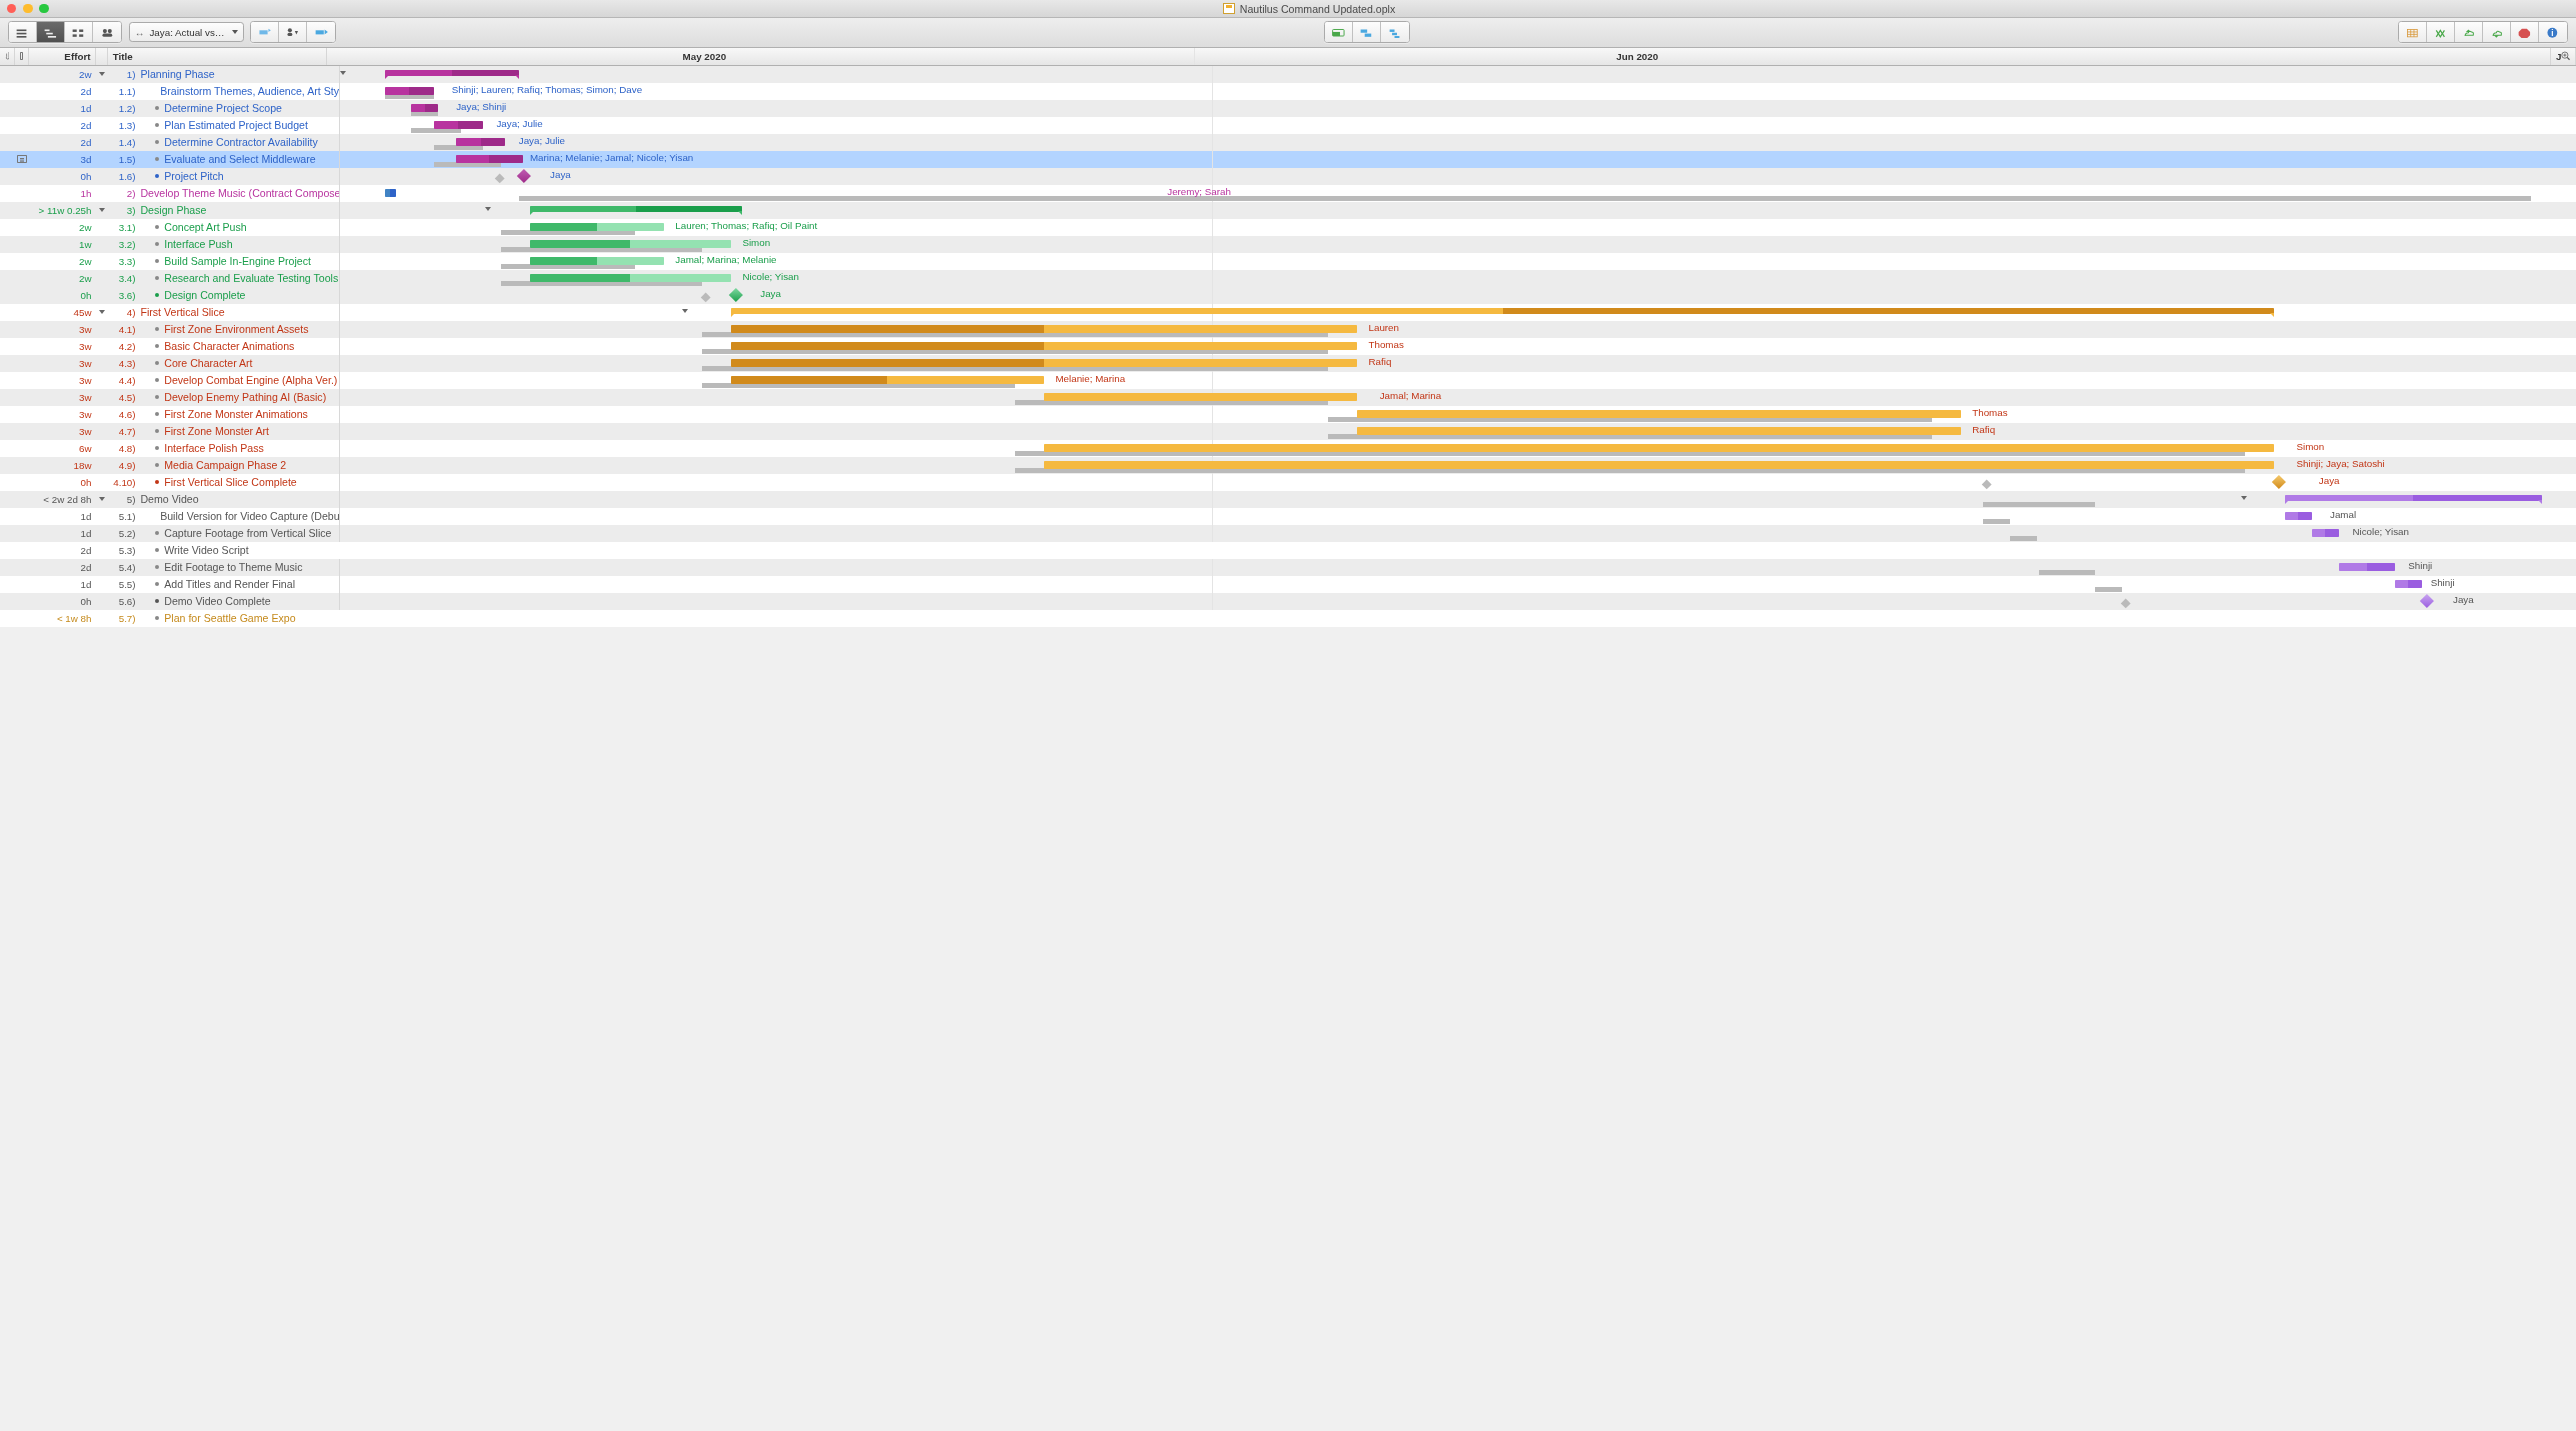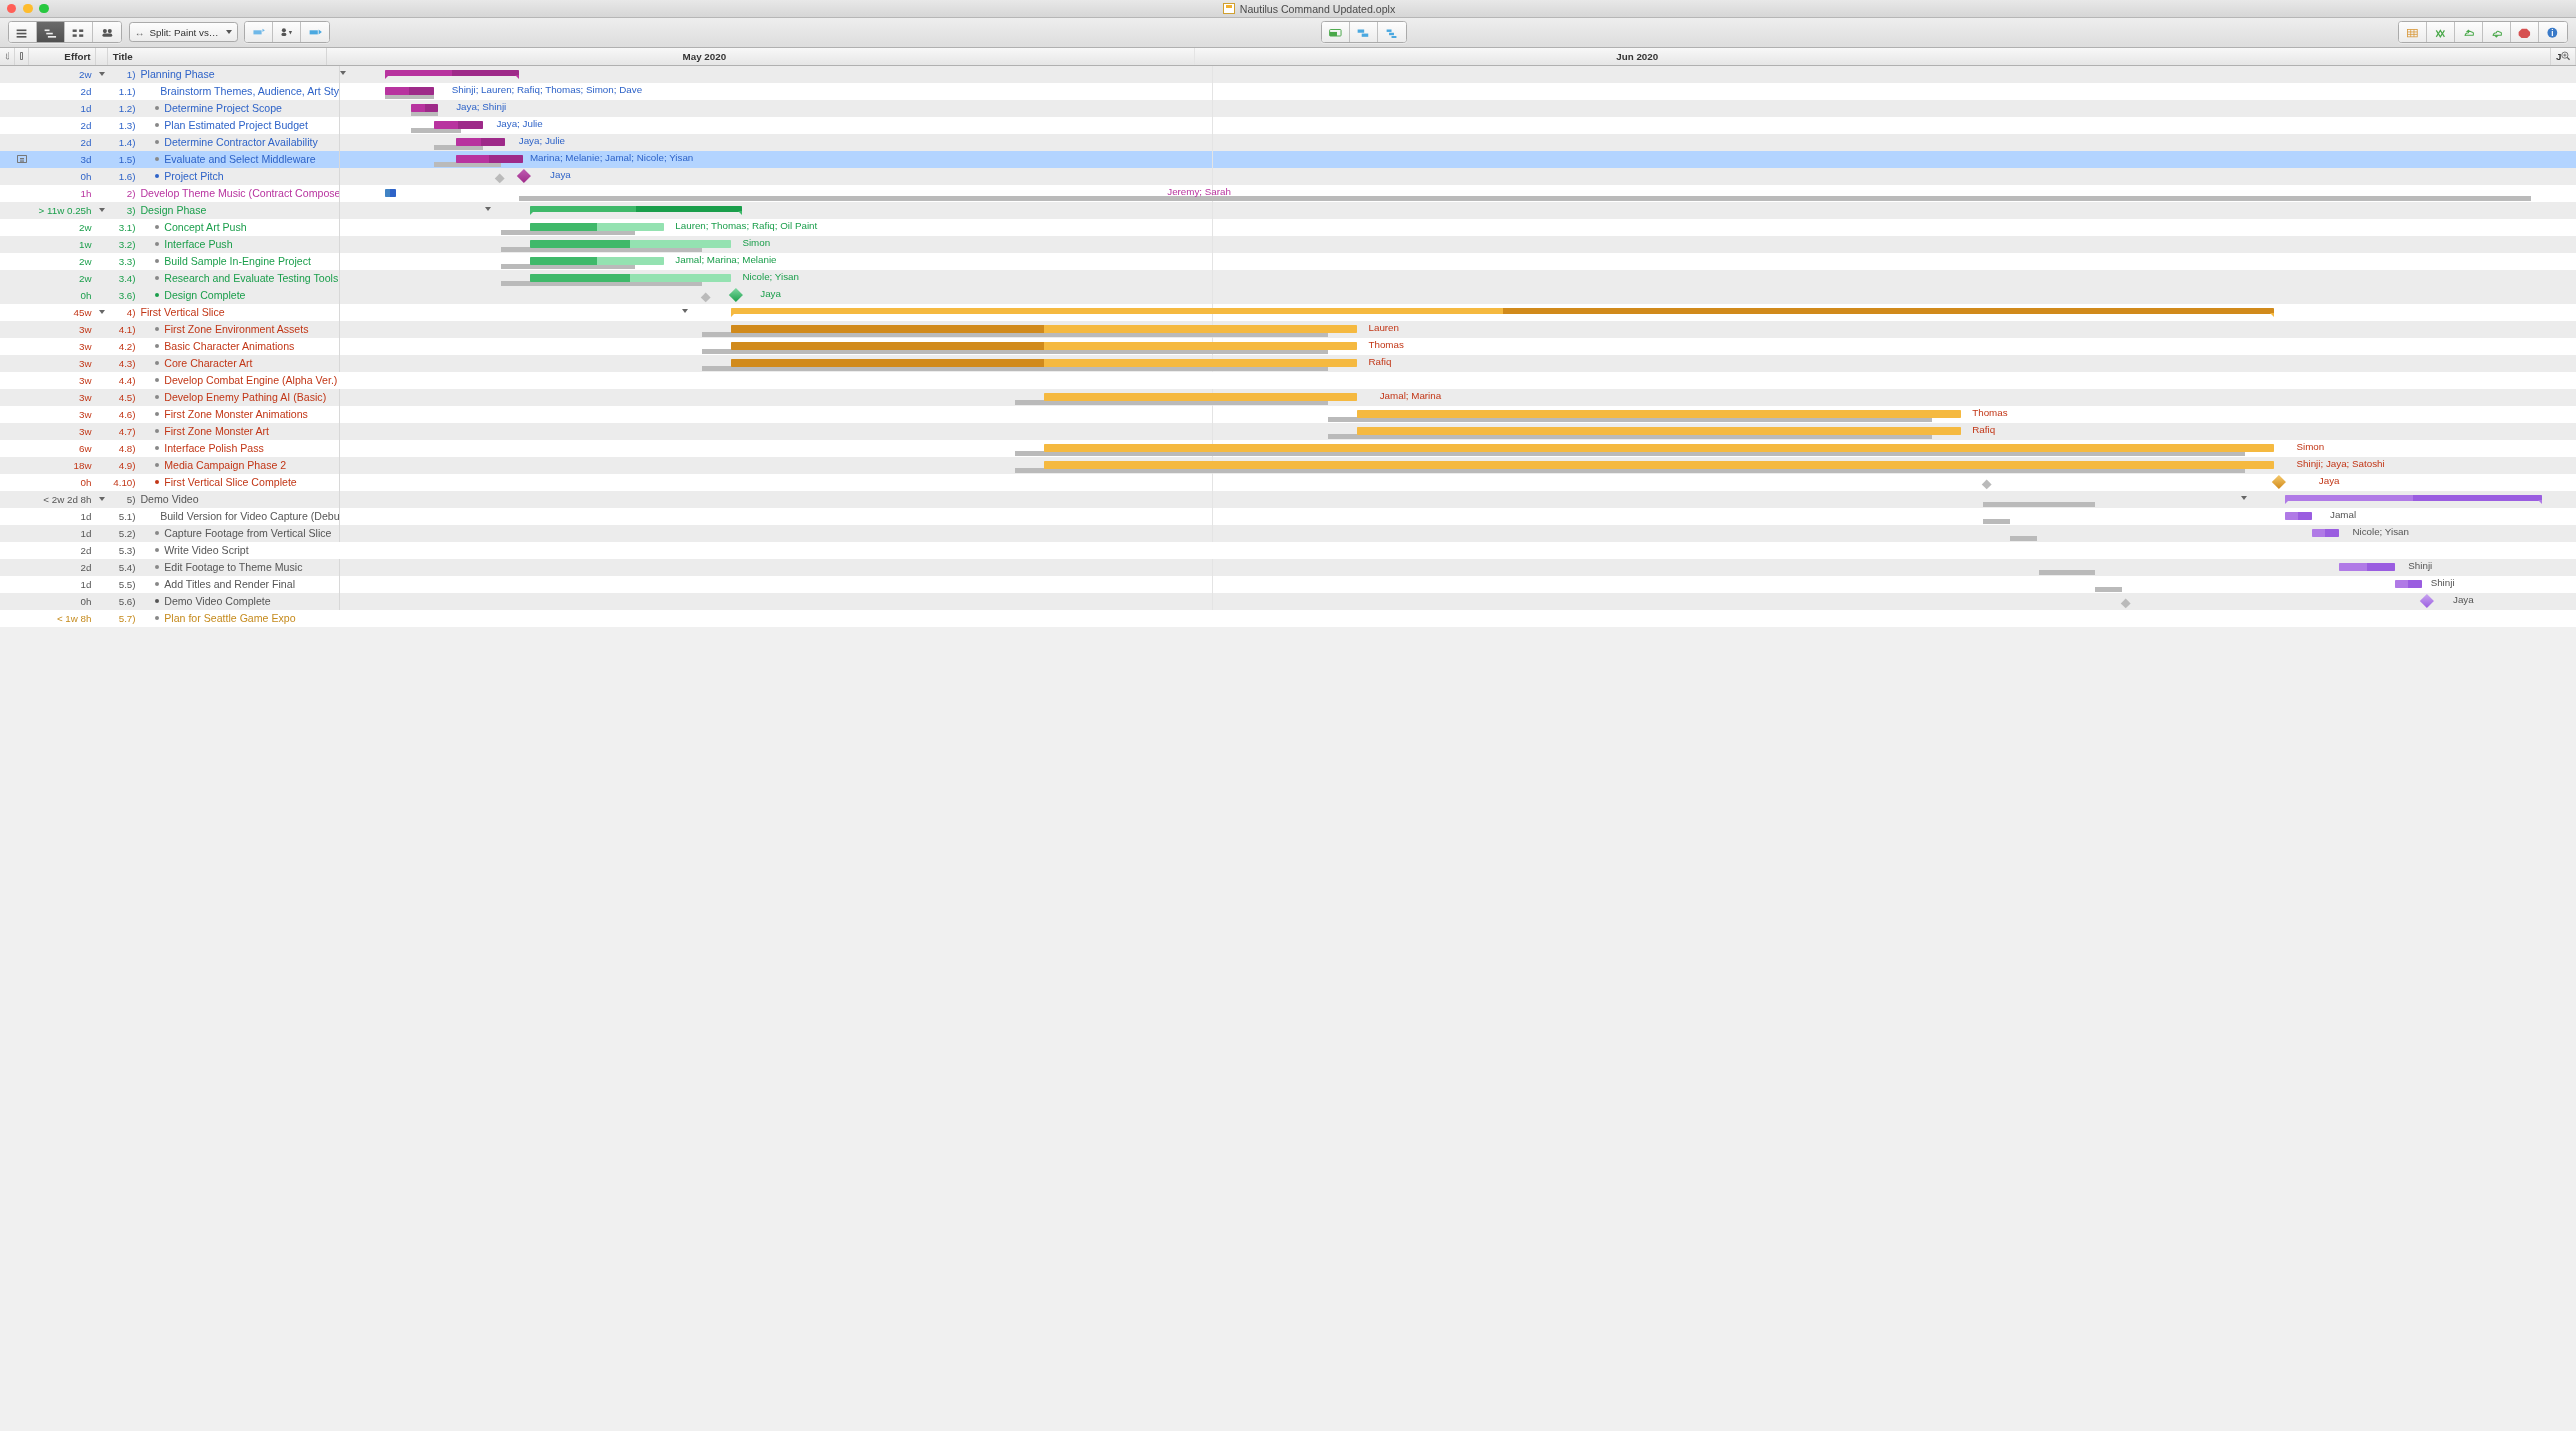--- a/index.html
+++ b/index.html
@@ -112,21 +112,21 @@
       </div>
     <div class="tbtn">
         <svg viewBox="0 0 18 14" width="14.7" height="11.5">
           <circle class="ico-dark" cx="6" cy="5" r="2.5"></circle>
           <circle class="ico-dark" cx="12" cy="5" r="2.5"></circle>
           <rect class="ico-dark" x="3" y="8" width="12" height="4" rx="2"></rect>
         </svg>
       </div>
   </div>
   <div class="dropdown">
-      <span>Split: Paint vs…</span>
+      <span>Jaya: Actual vs…</span>
     </div>
   <div class="tgroup">
     <div class="tbtn">
         <svg viewBox="0 0 18 14" width="14.7" height="11.5">
           <rect x="3" y="4" width="10" height="5" fill="#6fb8e8"></rect>
           <polygon points="14,2 17,4 14,6" fill="#6fb8e8"></polygon>
         </svg>
       </div>
     <div class="tbtn">
         <svg viewBox="0 0 18 14" width="14.7" height="11.5">
@@ -546,20 +546,26 @@
     <div class="row odd">
       <div class="cell attach"></div>
       <div class="cell notes"></div>
       <div class="cell effort" style="color: rgb(194, 54, 22);">3w</div>
       <div class="cell disc"></div>
       <div class="cell num" style="color: rgb(194, 54, 22);">4.4)</div>
       <div class="cell ttl child" style="color: rgb(194, 54, 22);">
         <span class="dot"></span>
         <span>Develop Combat Engine (Alpha Ver.)</span>
       </div>
+      <div class="cell gantt">
+        <div class="sep1" style="left: 39%;"></div>
+        <div class="baseline" style="left: 16.2%; width: 14%;"></div>
+        <div class="bar" style="left: 17.5%; width: 14%; background: linear-gradient(to right, rgb(209, 138, 27) 50%, rgb(245, 185, 64) 50%); color: rgb(209, 138, 27);"></div>
+        <div class="label" style="left: 32%; color: rgb(194, 54, 22);">Melanie; Marina</div>
+      </div>
     </div>
     <div class="row even">
       <div class="cell attach"></div>
       <div class="cell notes"></div>
       <div class="cell effort" style="color: rgb(194, 54, 22);">3w</div>
       <div class="cell disc"></div>
       <div class="cell num" style="color: rgb(194, 54, 22);">4.5)</div>
       <div class="cell ttl child" style="color: rgb(194, 54, 22);">
         <span class="dot"></span>
         <span>Develop Enemy Pathing AI (Basic)</span>

